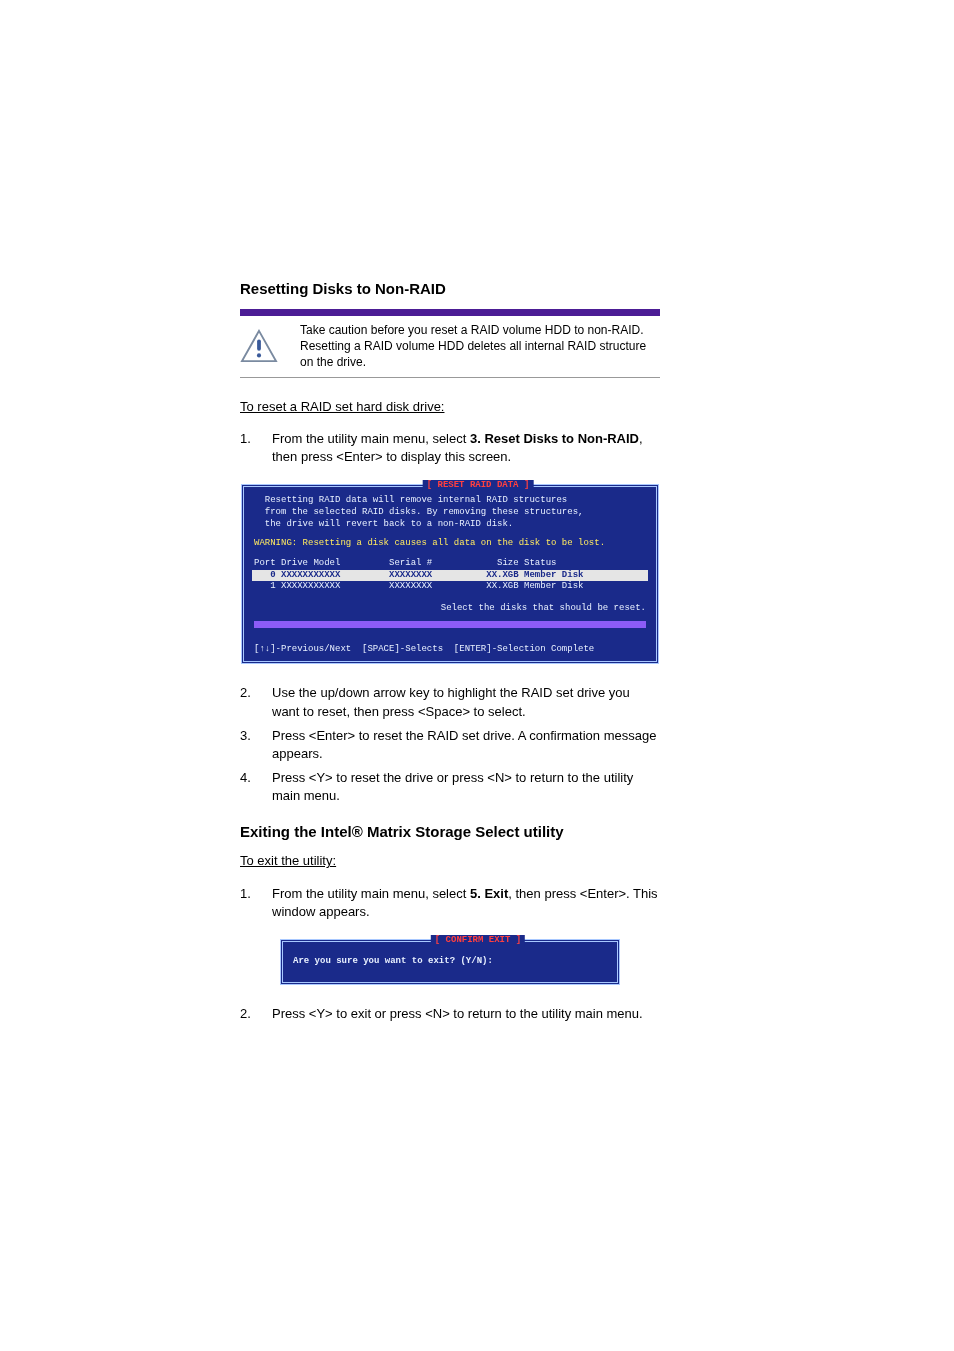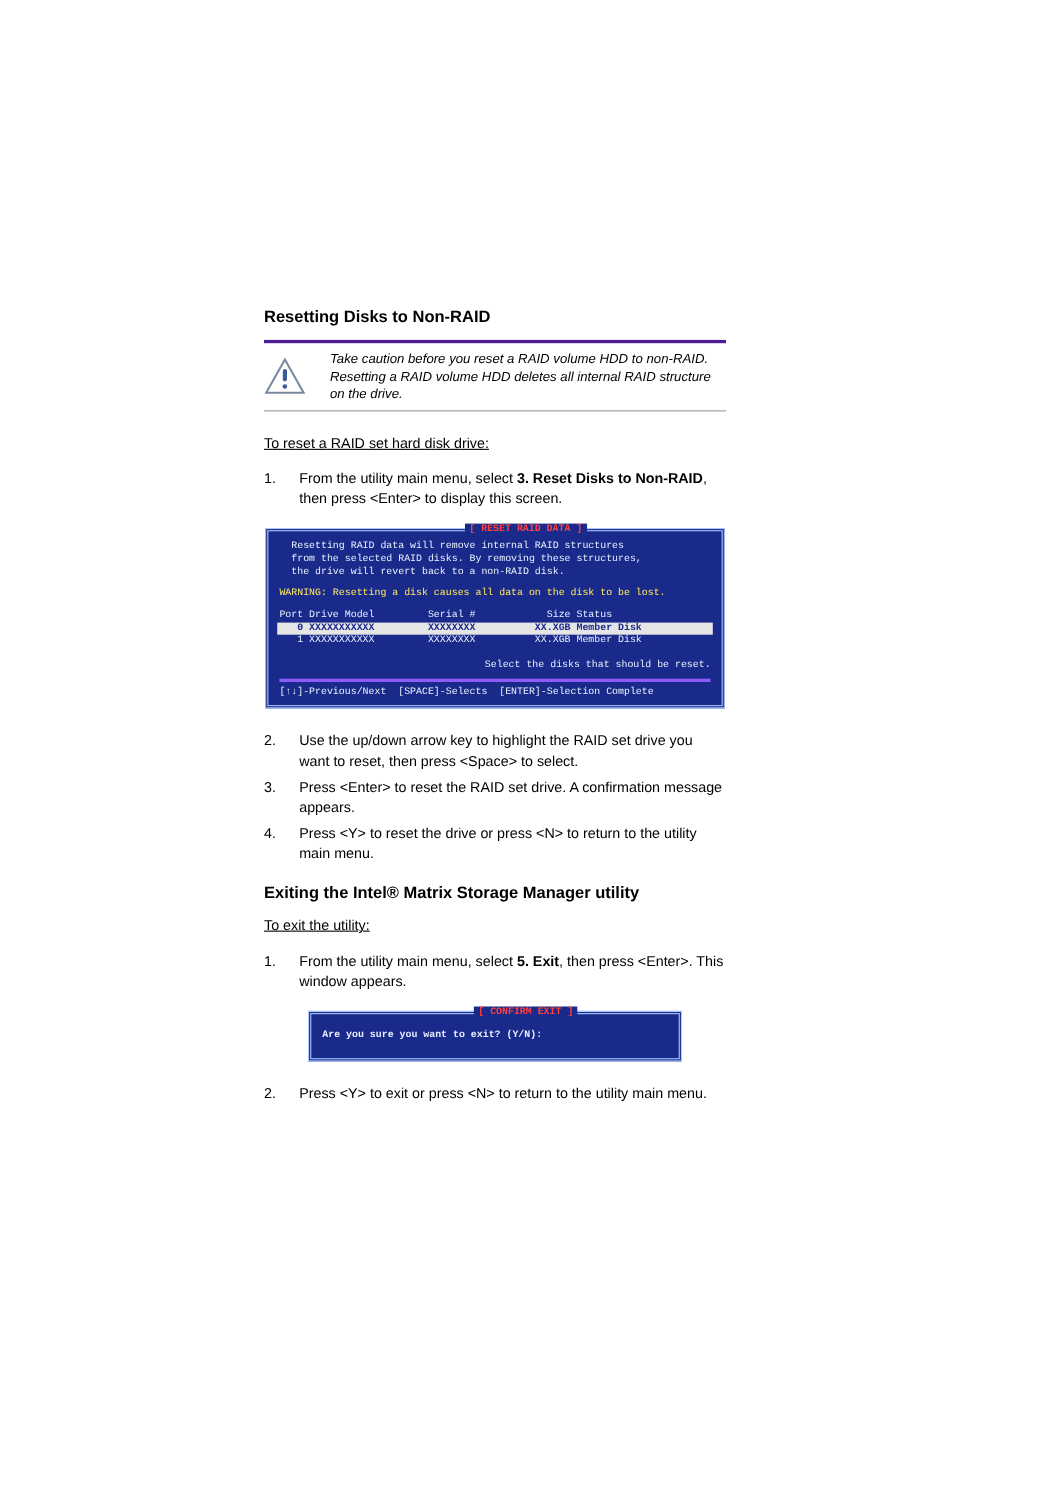--- a/index.html
+++ b/index.html
@@ -18,23 +18,22 @@
   h2 {
     font-size: 15px;
     font-weight: bold;
     margin: 0 0 12px 0;
   }
   .caution-block {
     display: flex;
     align-items: center;
     margin: 0 0 20px 0;
     padding: 6px 0;
-    border-top: 3px solid #4c1d95;
+    border-top: 7px solid #4c1d95;
     border-bottom: 1px solid #999;
-    font-style: italic;
   }
   .caution-icon {
     width: 38px;
     height: 34px;
     flex-shrink: 0;
     margin-right: 22px;
   }
   .caution-text {
     font-size: 12px;
     line-height: 1.35;
@@ -116,22 +115,22 @@
     color: #e8f0ff;
   }
   .bios-center {
     text-align: right;
     color: #e8f0ff;
     margin: 10px 0 6px 0;
   }
   .bios-footer {
     white-space: pre;
     color: #e8f0ff;
-    border-top: 3px solid #8b5cf6;
-    padding-top: 4px;
+    border-top: 7px solid #8b5cf6;
+    padding-top: 16px;
     margin-top: 6px;
   }
 
   .bios-screen.small {
     width: 340px;
     padding: 14px 10px;
     text-align: left;
   }
   .bios-small-msg {
     color: #e8f0ff;
@@ -197,21 +196,21 @@
     <li>
       <span class="num">3.</span>
       <span class="txt">Press &lt;Enter&gt; to reset the RAID set drive. A confirmation message appears.</span>
     </li>
     <li>
       <span class="num">4.</span>
       <span class="txt">Press &lt;Y&gt; to reset the drive or press &lt;N&gt; to return to the utility main menu.</span>
     </li>
   </ol>
 
-  <h2>Exiting the Intel® Matrix Storage Manager utility</h2>
+  <h2>Exiting the Intel® Matrix Storage Select utility</h2>
 
   <p class="body">To exit the utility:</p>
 
   <ol>
     <li>
       <span class="num">1.</span>
       <span class="txt">
         <span>From the utility main menu, select </span><span class="b">5. Exit</span><span>, then press &lt;Enter&gt;. This window appears.</span>
       </span>
     </li>

